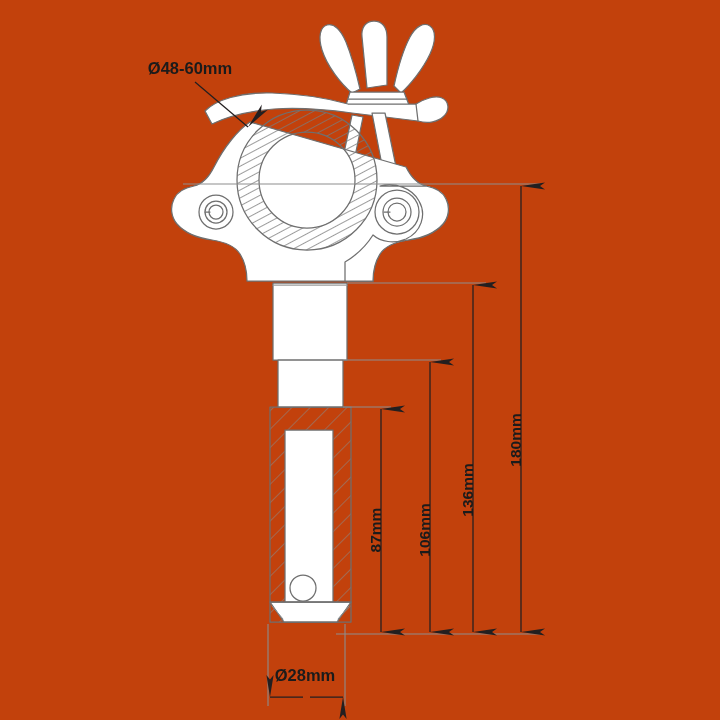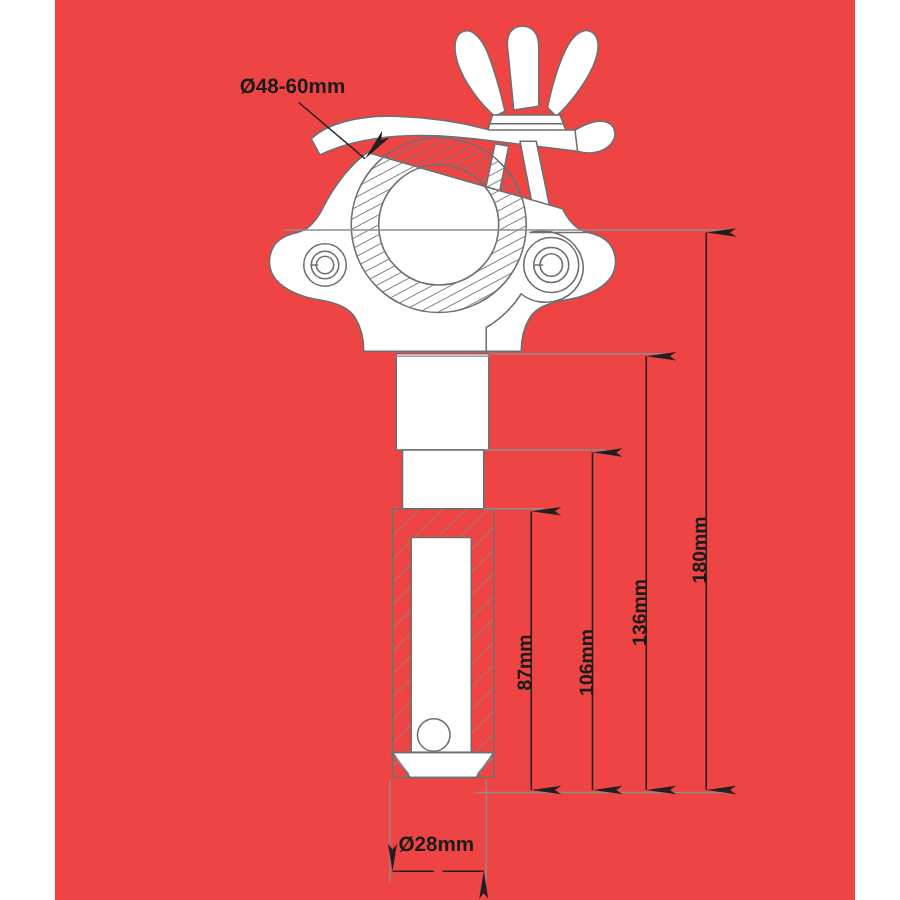--- a/index.html
+++ b/index.html
@@ -5,25 +5,24 @@
   html, body {
     margin: 0;
     padding: 0;
     background: #ffffff;
   }
   body {
     font-family: "Liberation Sans", sans-serif;
   }
   #drawing-root {
     position: relative;
-    width: 640px;
+    width: 720px;
     height: 720px;
-    background: #ef4444;
+    background: #c2410c;
     overflow: hidden;
-    margin-left: 44px;
   }
   #drawing-svg {
     display: block;
     width: 720px;
     height: 720px;
   }
   .dim-label {
     font-family: "Liberation Sans", sans-serif;
     font-weight: bold;
     fill: #1b1b1b;

